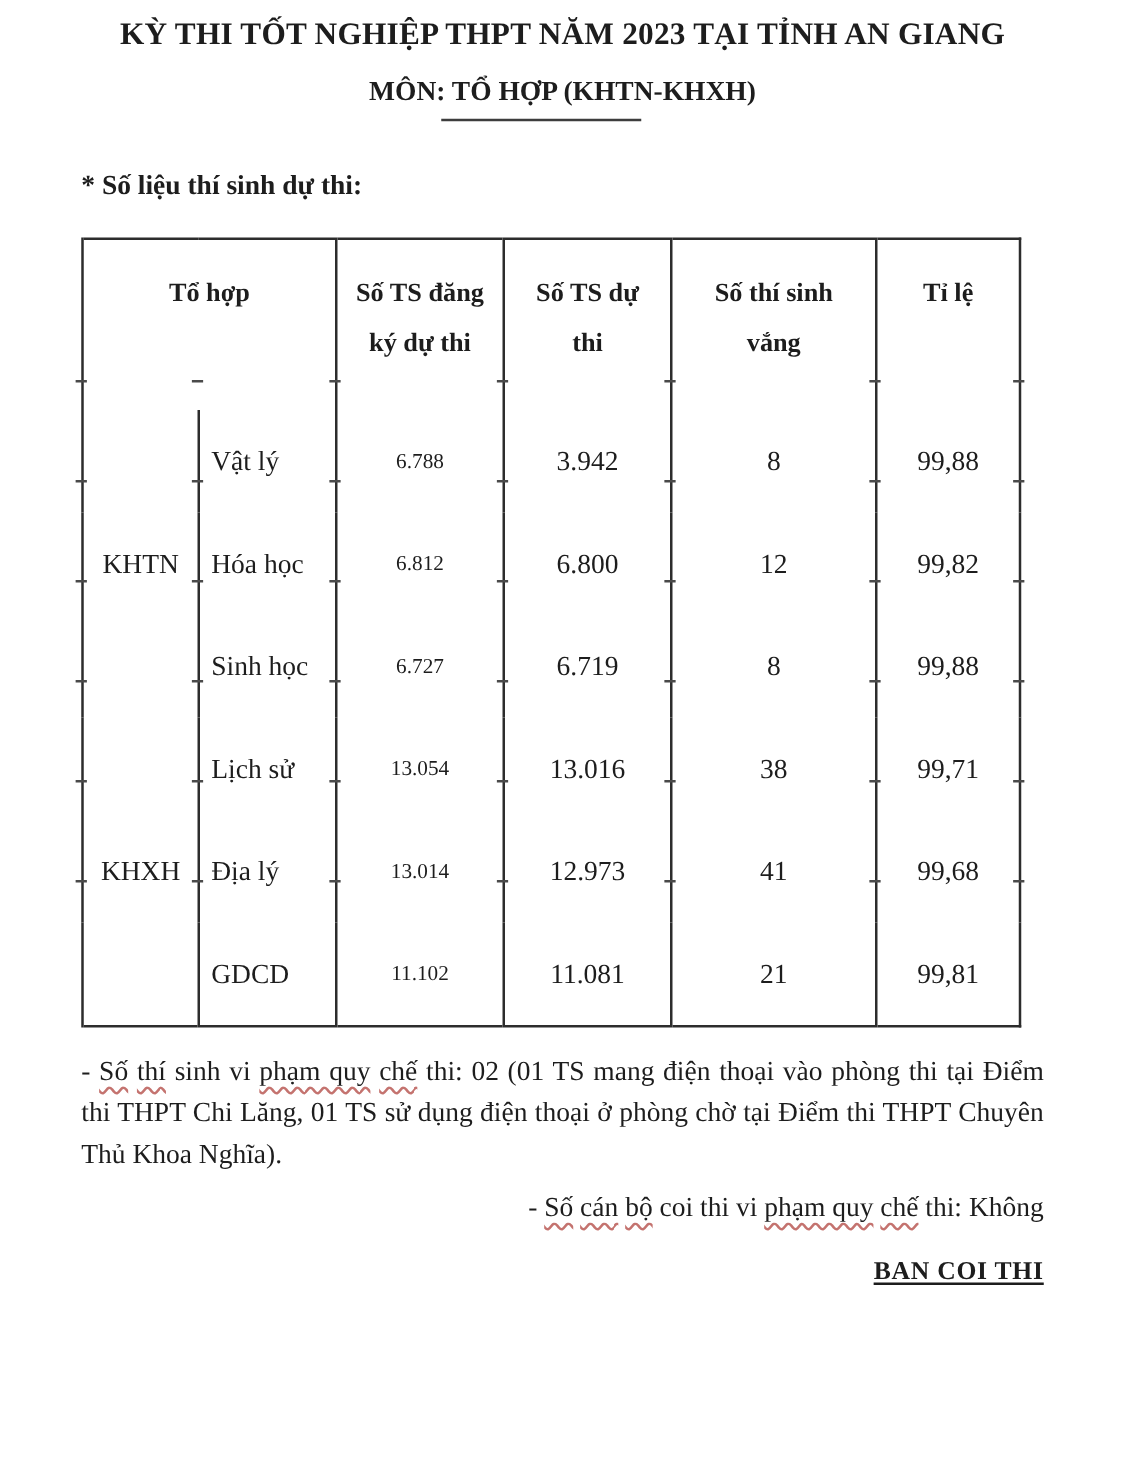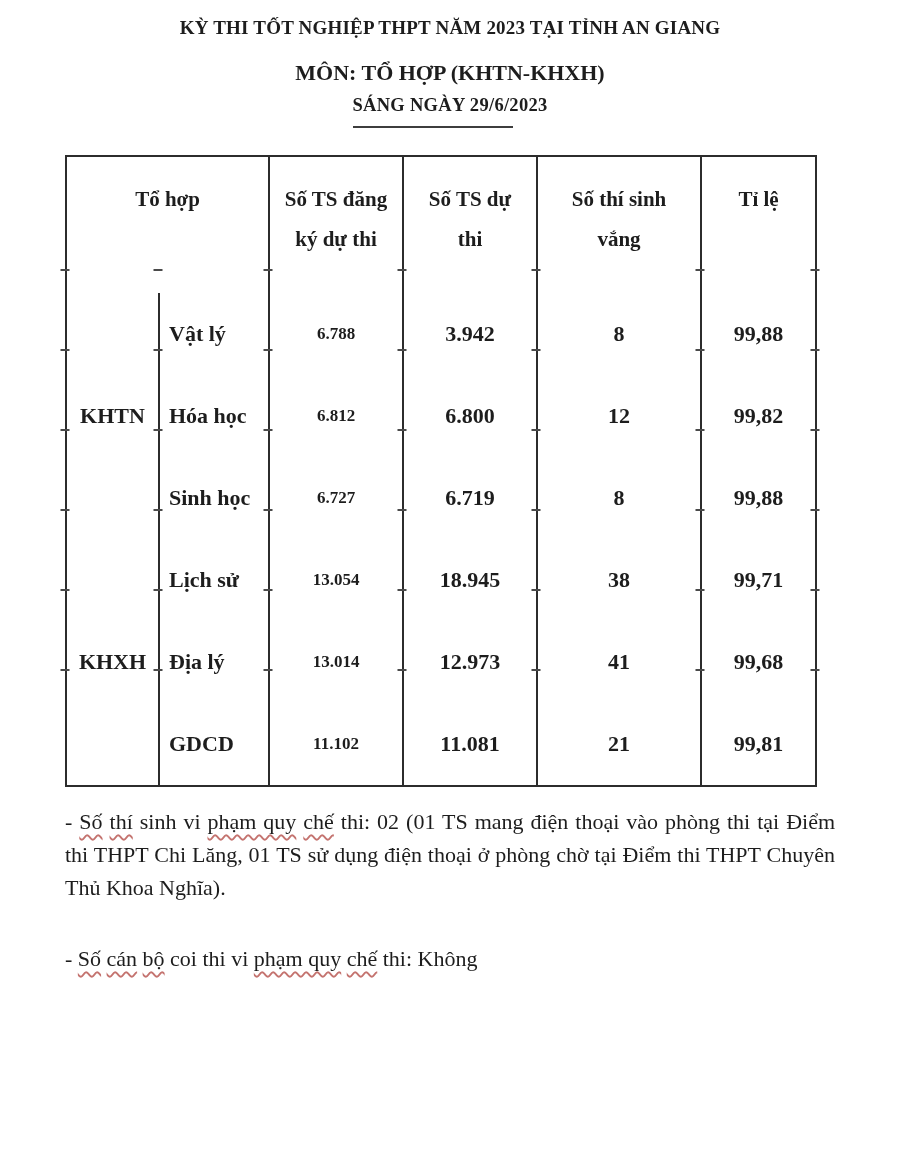--- a/index.html
+++ b/index.html
@@ -6,41 +6,41 @@
   body {
     width:900px; height:1168px; background:#ffffff;
     font-family:"Liberation Serif","DejaVu Serif",serif;
     color:var(--ink,#1d1d1d);
     overflow:hidden;
   }
   .page { padding:14px 65px 0 65px; }
 
   
   .title-block { text-align:center; }
-  .t-exam   { font-size:19px; font-weight:bold; line-height:28px; letter-spacing:.2px; }
+  .t-exam   { font-size:25px; font-weight:bold; line-height:28px; letter-spacing:.2px; }
   .t-report { font-size:24px; font-weight:bold; line-height:30px; margin-top:4px; letter-spacing:.5px; }
   .t-subject{ font-size:22px; font-weight:bold; line-height:28px; margin-top:17px; }
   .t-date   { font-size:18.5px; font-weight:bold; line-height:26px; margin-top:5px; letter-spacing:.3px; }
   .title-divider {
     width:160px; height:2px; background:#3d3d3d;
     margin:8px auto 0 auto; transform:translateX(-17px);
   }
 
   
   .section-heading { margin-top:36px; font-size:22px; font-weight:bold; line-height:30px; }
 
   
   .table-wrap { position:relative; margin-top:27px; width:664px; }
   table.results {
     border-collapse:collapse; table-layout:fixed; width:750px;
     border:2px solid var(--border,#2c2c2c);
   }
   .results th, .results td {
     border:0; border-left:2px solid var(--border,#2c2c2c);
-    font-weight:bold; overflow:hidden;
+    font-weight:normal; overflow:hidden;
   }
   .results thead th {
     height:113px; vertical-align:top; padding-top:22px;
     font-size:21px; font-weight:bold; line-height:40px;
     text-align:center; white-space:pre-line;
   }
   .results tbody td { height:80px; vertical-align:middle; }
   .cell-group   { font-size:22px; font-weight:bold; text-align:center; }
   .cell-subject { font-size:22px; text-align:left; padding-left:9px; }
   .cell-num     { font-size:22px; text-align:center; }
@@ -49,21 +49,21 @@
   .tick {
     position:absolute; width:9px; height:2px; background:var(--tick,#4a4a4a);
     transform:translate(-50%,-50%); pointer-events:none;
   }
 
   
   .note {
     margin:18px 0 0 0; font-size:22px; line-height:33px;
     text-align:justify; width:770px;
   }
-  .note.second { margin-top:38px; text-align:left; }
+  .note.second { margin-top:10px; text-align:right; }
   .misspell {
     text-decoration:underline; text-decoration-style:wavy;
     text-decoration-color:var(--squiggle,#c4736f);
     text-decoration-thickness:1.5px; text-underline-offset:5px;
   }
 
   
   .sign-row { margin-top:24px; text-align:right; }
   .sign {
     font-size:20.5px; font-weight:bold; letter-spacing:.6px;
@@ -71,24 +71,24 @@
   }
 </style>
 </head>
 <body style="--ink: #1d1d1d; --border: #2c2c2c; --tick: #4a4a4a; --squiggle: #c4736f;">
 
 <div class="page">
 
   <div class="title-block">
     <div class="t-exam">KỲ THI TỐT NGHIỆP THPT NĂM 2023 TẠI TỈNH AN GIANG</div>
     <div class="t-subject">MÔN: TỔ HỢP (KHTN-KHXH)</div>
-    <div class="t-date">SÁNG NGÀY 29/6/2023</div>
     <div class="title-divider"></div>
   </div>
 
+  <div class="section-heading">* Số liệu thí sinh dự thi:</div>
 
   <div class="table-wrap">
     <table class="results">
       <colgroup>
         <col style="width:93px">
           <col style="width:110px">
           <col style="width:134px">
         <col style="width:134px">
           <col style="width:164px">
           <col style="width:115px">
@@ -125,21 +125,21 @@
             <td class="cell-subject">Sinh học</td>
             <td class="cell-num cell-registered">6.727</td>
             <td class="cell-num">6.719</td>
             <td class="cell-num">8</td>
             <td class="cell-num">99,88</td>
           </tr>
           <tr>
             <td rowspan="3" class="cell-group">KHXH</td>
             <td class="cell-subject">Lịch sử</td>
             <td class="cell-num cell-registered">13.054</td>
-            <td class="cell-num">18.945</td>
+            <td class="cell-num">13.016</td>
             <td class="cell-num">38</td>
             <td class="cell-num">99,71</td>
           </tr>
           <tr>
             <td class="cell-subject">Địa lý</td>
             <td class="cell-num cell-registered">13.014</td>
             <td class="cell-num">12.973</td>
             <td class="cell-num">41</td>
             <td class="cell-num">99,68</td>
           </tr>
@@ -192,14 +192,17 @@
       <div class="tick" style="left: 750px; top: 195px;"></div>
       <div class="tick" style="left: 750px; top: 275px;"></div>
       <div class="tick" style="left: 750px; top: 355px;"></div>
       <div class="tick" style="left: 750px; top: 435px;"></div>
       <div class="tick" style="left: 750px; top: 515px;"></div>
     </div>
 
   <p class="note"><span>- </span><span class="misspell">Số</span><span> </span><span class="misspell">thí</span><span> sinh vi </span><span class="misspell">phạm quy</span><span> </span><span class="misspell">chế</span><span> thi: 02 (01 TS mang điện thoại vào phòng thi tại Điểm thi THPT Chi Lăng, 01 TS sử dụng điện thoại ở phòng chờ tại Điểm thi THPT Chuyên Thủ Khoa Nghĩa).</span></p>
   <p class="note second"><span>- </span><span class="misspell">Số</span><span> </span><span class="misspell">cán</span><span> </span><span class="misspell">bộ</span><span> coi thi vi </span><span class="misspell">phạm quy</span><span> </span><span class="misspell">chế</span><span> thi: Không</span></p>
 
+  <div class="sign-row">
+    <span class="sign">BAN COI THI</span>
+  </div>
 
 </div>
 
 </body></html>

